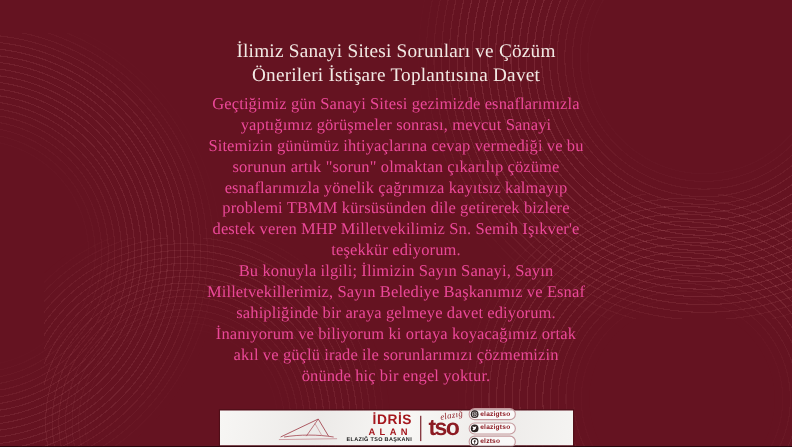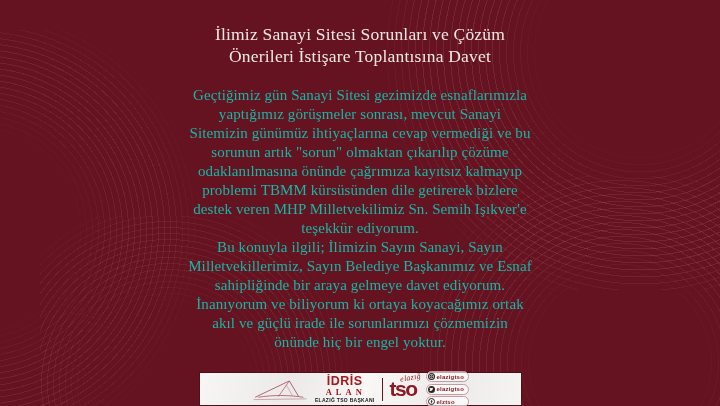--- a/index.html
+++ b/index.html
@@ -21,43 +21,43 @@
   .w3{right:-80px;bottom:-110px;width:400px;height:340px;
       background:repeating-radial-gradient(circle at 55% 55%, rgba(255,175,175,.11) 0 1px, transparent 1px 7px);
       -webkit-mask-image:radial-gradient(circle at 55% 55%, transparent 28%, #000 44%, #000 60%, transparent 72%);
       mask-image:radial-gradient(circle at 55% 55%, transparent 28%, #000 44%, #000 60%, transparent 72%);}
   .w4{left:40px;bottom:-90px;width:320px;height:280px;
       background:repeating-radial-gradient(circle at 40% 60%, rgba(255,175,175,.09) 0 1px, transparent 1px 6px);
       -webkit-mask-image:radial-gradient(circle at 40% 60%, transparent 30%, #000 48%, #000 62%, transparent 74%);
       mask-image:radial-gradient(circle at 40% 60%, transparent 30%, #000 48%, #000 62%, transparent 74%);}
 
   .title{
-    position:absolute;top:19px;left:0;right:0;margin:4px;
+    position:absolute;top:19px;left:0;right:0;margin:16px;
     text-align:center;color:#f2e9e4;font-size:17.5px;line-height:22px;
     font-weight:normal;letter-spacing:.2px;
   }
   .title .tline{display:block;}
 
   .bodytext{
     position:absolute;top:86px;left:0;right:0;
-    text-align:center;color:#14b8a6;font-size:15px;line-height:19px;
+    text-align:center;color:#ec4899;font-size:15px;line-height:19px;
     letter-spacing:.1px;
   }
 
   .footer{
     position:absolute;left:199px;top:372px;width:323px;height:34px;
     box-sizing:border-box;border:1px solid #4f0e18;
     background:linear-gradient(100deg,#f7f6f4 0%,#eceae8 28%,#f8f7f5 52%,#edebe9 78%,#f5f4f2 100%);
     display:flex;align-items:center;justify-content:center;gap:7px;
   }
   .sketch{display:flex;align-items:center;}
-  .name-block{text-align:center;line-height:1;}
+  .name-block{text-align:right;line-height:1;}
   .name-first{font-family:"Liberation Sans",sans-serif;font-weight:bold;color:#a5161d;
     font-size:12.5px;letter-spacing:.5px;}
-  .name-last{font-family:Liberation Serif, serif;font-weight:bold;color:#a5161d;
+  .name-last{font-family:Liberation Sans, sans-serif;font-weight:bold;color:#a5161d;
     font-size:8.5px;letter-spacing:4px;margin-top:1px;text-indent:2px;}
   .name-role{font-family:"Liberation Sans",sans-serif;font-weight:bold;color:#161616;
     font-size:5px;letter-spacing:.3px;margin-top:1.5px;}
   .vdiv{width:1px;height:23px;background:#6d1019;}
 
   .tso{position:relative;margin-right:2px;}
   .tso-acronym{font-family:"Liberation Sans",sans-serif;font-weight:bold;color:#8c1a22;
     font-size:21px;letter-spacing:-1.5px;line-height:1;text-align:center;}
   .tso-script{position:absolute;top:-5px;right:-4px;font-style:italic;color:#8c1a22;
     font-size:8px;transform:rotate(-10deg);letter-spacing:.3px;}
@@ -86,21 +86,21 @@
   <h1 class="title">
     <span class="tline">İlimiz Sanayi Sitesi Sorunları ve Çözüm</span>
     <span class="tline">Önerileri İstişare Toplantısına Davet</span>
   </h1>
 
   <div class="bodytext">
     <div>Geçtiğimiz gün Sanayi Sitesi gezimizde esnaflarımızla</div>
     <div>yaptığımız görüşmeler sonrası, mevcut Sanayi</div>
     <div>Sitemizin günümüz ihtiyaçlarına cevap vermediği ve bu</div>
     <div>sorunun artık "sorun" olmaktan çıkarılıp çözüme</div>
-    <div>odaklanılmasına önünde çağrımıza kayıtsız kalmayıp</div>
+    <div>esnaflarımızla yönelik çağrımıza kayıtsız kalmayıp</div>
     <div>problemi TBMM kürsüsünden dile getirerek bizlere</div>
     <div>destek veren MHP Milletvekilimiz Sn. Semih Işıkver'e</div>
     <div>teşekkür ediyorum.</div>
     <div>Bu konuyla ilgili; İlimizin Sayın Sanayi,  Sayın</div>
     <div>Milletvekillerimiz, Sayın Belediye Başkanımız ve Esnaf</div>
     <div>sahipliğinde bir araya gelmeye davet ediyorum.</div>
     <div>İnanıyorum ve biliyorum ki ortaya koyacağımız ortak</div>
     <div>akıl ve güçlü irade ile sorunlarımızı çözmemizin</div>
     <div>önünde hiç bir engel yoktur.</div>
   </div>

